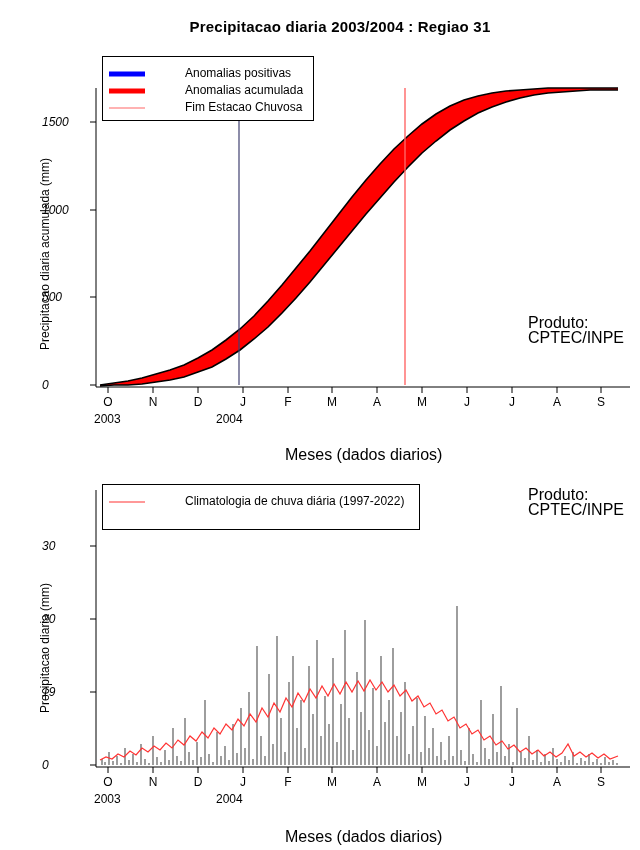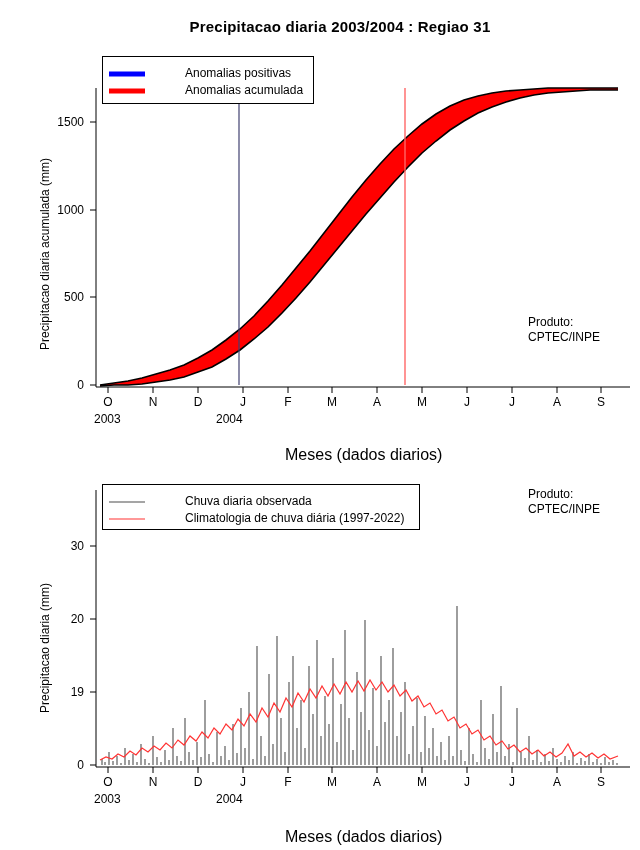--- a/index.html
+++ b/index.html
@@ -38,43 +38,43 @@
   }
   .ticklabel {
     position: absolute;
     font-size: 12px;
     text-align: center;
     white-space: nowrap;
   }
   .ticklabel-y {
     position: absolute;
     font-size: 12px;
-    text-align: right;
-    white-space: nowrap;
+    white-space: nowrap;
+    font-style: italic;
   }
   .axis-title {
     position: absolute;
     font-size: 16px;
     white-space: nowrap;
   }
   .axis-title-y {
     position: absolute;
     font-size: 12px;
     white-space: nowrap;
     transform-origin: 0 0;
     transform: rotate(-90deg);
   }
   .yearlabel {
     position: absolute;
     font-size: 12px;
     white-space: nowrap;
   }
   .producer {
     position: absolute;
-    font-size: 12px;
+    font-size: 16px;
     white-space: nowrap;
     line-height: 15px;
   }
 
   
   .legend {
     position: absolute;
     background: #ffffff;
     border: 1px solid #000000;
     padding: 6px 8px 6px 6px;
@@ -205,20 +205,26 @@
         <span class="legend-key">
           <span class="bar" style="height:5px; background:#0000ff;"></span>
         </span>
         <span class="legend-label">Anomalias positivas</span>
       </div>
       <div class="legend-row">
         <span class="legend-key">
           <span class="bar" style="height:5px; background:#ff0000;"></span>
         </span>
         <span class="legend-label">Anomalias acumulada</span>
+      </div>
+      <div class="legend-row">
+        <span class="legend-key">
+          <span class="bar" style="height:1px; background:#ff6666;"></span>
+        </span>
+        <span class="legend-label">Fim Estacao Chuvosa</span>
       </div>
     </div>
   </div>
 
   <div class="panel" style="left:0px; top:460px; width:640px; height:390px;">
 
     <svg width="640" height="390">
 
       <g stroke="#4d4d4d" stroke-width="1.1">
         <line x1="82" y1="305" x2="82" y2="299"></line>
@@ -418,26 +424,20 @@
     <div class="axis-title-y" style="left:18px; top:253px;">Precipitacao diaria (mm)</div>
 
     <div class="producer" style="left:508px; top:27px;">
       <div>Produto:</div>
       <div>CPTEC/INPE</div>
     </div>
 
     <div class="legend" style="left:82px; top:24px; width:318px; height:46px;">
       <div class="legend-row">
         <span class="legend-key">
-          <span class="bar" style="height:1px; background:#4d4d4d;"></span>
-        </span>
-        <span class="legend-label">Chuva diaria observada</span>
-      </div>
-      <div class="legend-row">
-        <span class="legend-key">
           <span class="bar" style="height:1px; background:#ff3333;"></span>
         </span>
         <span class="legend-label">Climatologia de chuva diária (1997-2022)</span>
       </div>
     </div>
   </div>
 
 </div>
 
 </body></html>

